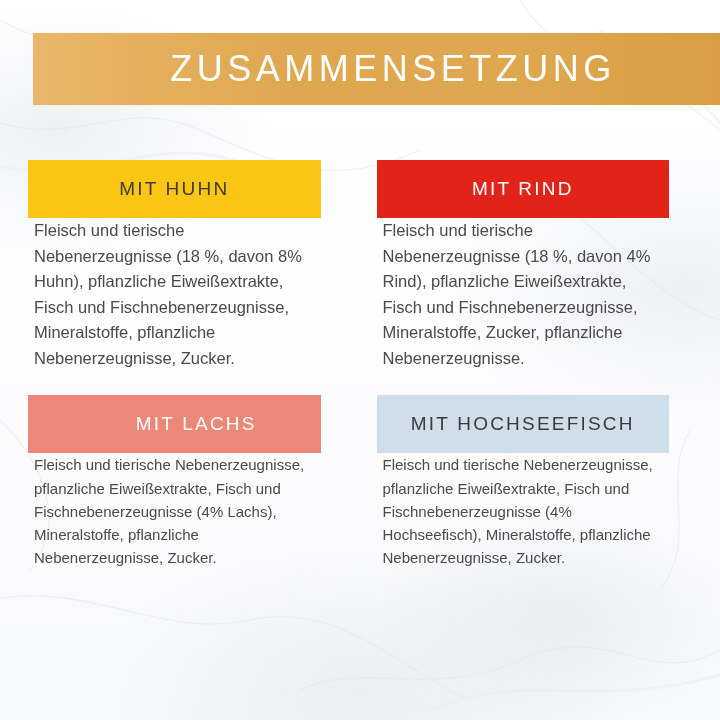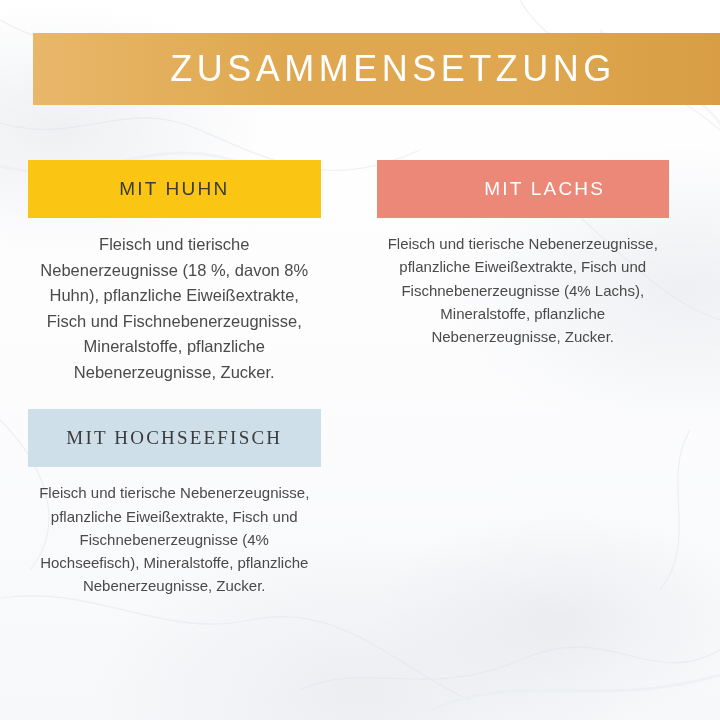--- a/index.html
+++ b/index.html
@@ -89,25 +89,24 @@
   }
   .card-header-label {
     font-size: 19px;
     letter-spacing: 2.2px;
     color: #ffffff;
     font-weight: 400;
     white-space: nowrap;
   }
   .card-header.dark-text .card-header-label { color: #3b3b3b; }
   .card-body {
-    margin-top: 14px;
     font-size: 16.5px;
     line-height: 1.55;
     color: #4a4a4a;
-    text-align: center;
+    text-align: left;
     padding: 0 6px;
   }
   .row2 .card-body { font-size: 15px; }
 </style>
 </head>
 <body>
 
 <div class="page">
 
   <svg class="veins" width="720" height="720" viewBox="0 0 720 720" xmlns="http://www.w3.org/2000/svg">
@@ -134,29 +133,35 @@
 
   <div class="grid">
 
     <div class="card">
       <div class="card-header dark-text" style="background: rgb(251, 197, 19);">
         <span class="card-header-label" style="color: rgb(59, 59, 59);">MIT HUHN</span>
       </div>
       <div class="card-body">Fleisch und tierische Nebenerzeugnisse (18 %, davon 8% Huhn), pflanzliche Eiweißextrakte, Fisch und Fischnebenerzeugnisse, Mineralstoffe, pflanzliche Nebenerzeugnisse, Zucker.</div>
     </div>
 
+    <div class="card">
+      <div class="card-header" style="background: rgb(226, 35, 26);">
+        <span class="card-header-label" style="color: rgb(255, 255, 255);">MIT RIND</span>
+      </div>
+      <div class="card-body">Fleisch und tierische Nebenerzeugnisse (18 %, davon 4% Rind), pflanzliche Eiweißextrakte, Fisch und Fischnebenerzeugnisse, Mineralstoffe, Zucker, pflanzliche Nebenerzeugnisse.</div>
+    </div>
 
     <div class="card row2">
       <div class="card-header" style="background: rgb(236, 136, 120); padding-left: 44px;">
         <span class="card-header-label" style="color: rgb(255, 255, 255);">MIT LACHS</span>
       </div>
       <div class="card-body">Fleisch und tierische Nebenerzeugnisse, pflanzliche Eiweißextrakte, Fisch und Fischnebenerzeugnisse (4% Lachs), Mineralstoffe, pflanzliche Nebenerzeugnisse, Zucker.</div>
     </div>
 
     <div class="card row2">
-      <div class="card-header dark-text" style="background: rgb(207, 223, 234); font-family: Liberation Serif, serif;">
+      <div class="card-header dark-text" style="background: rgb(207, 223, 234);">
         <span class="card-header-label" style="color: rgb(59, 59, 59);">MIT HOCHSEEFISCH</span>
       </div>
       <div class="card-body">Fleisch und tierische Nebenerzeugnisse, pflanzliche Eiweißextrakte, Fisch und Fischnebenerzeugnisse (4% Hochseefisch), Mineralstoffe, pflanzliche Nebenerzeugnisse, Zucker.</div>
     </div>
 
   </div>
 </div>
 
 </body></html>

